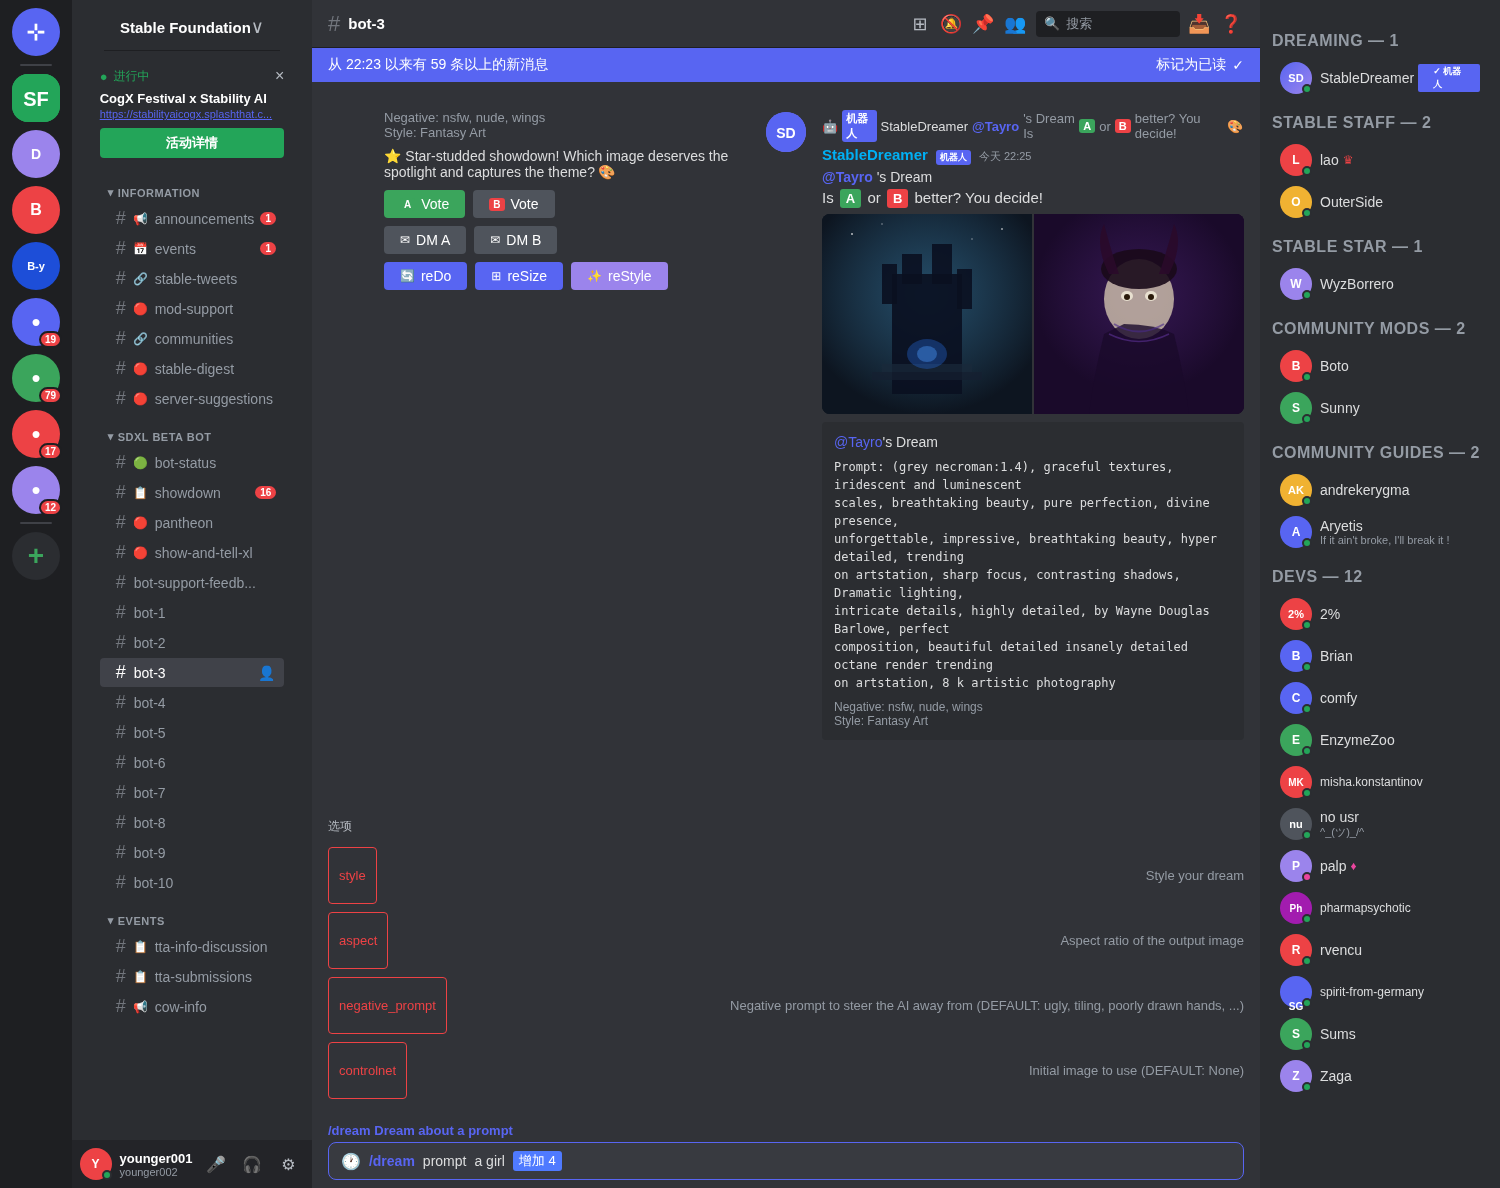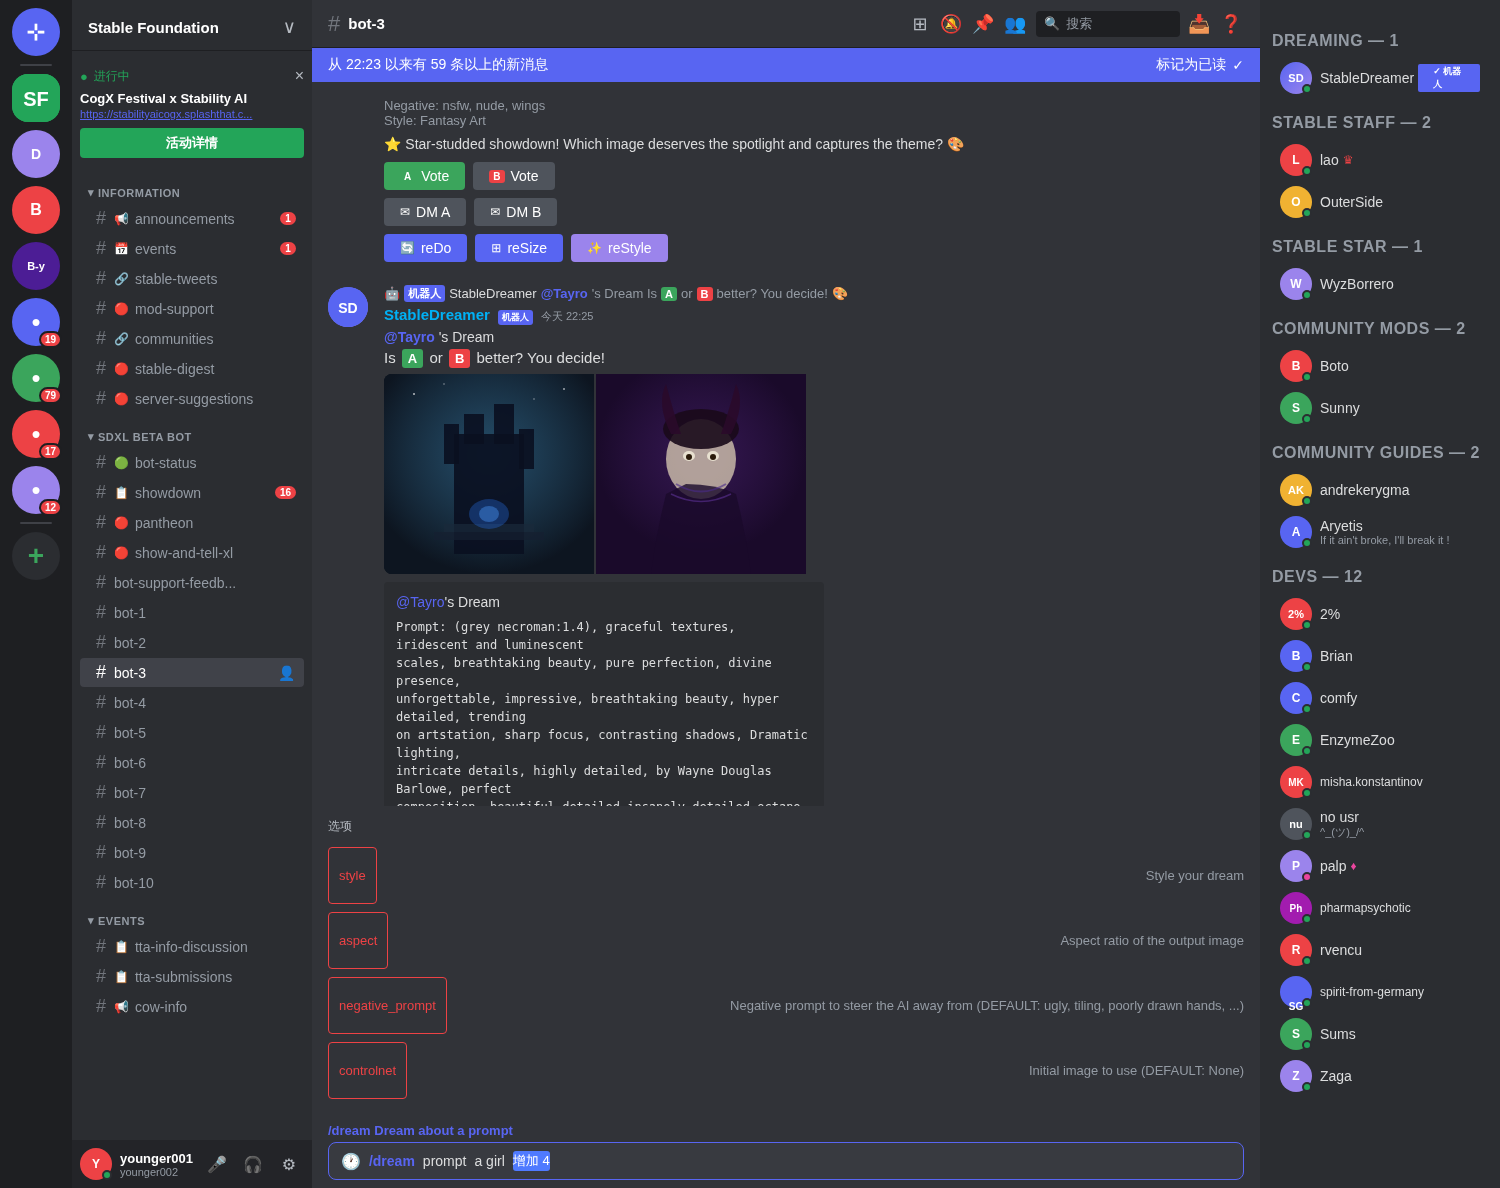--- a/index.html
+++ b/index.html
@@ -52,20 +52,21 @@
     }
 
     
     .channel-sidebar {
       width: 240px;
       background: #2b2d31;
       display: flex;
       flex-direction: column;
       flex-shrink: 0;
       overflow: hidden;
+      align-items: center;
     }
     .sidebar-header {
       padding: 16px 16px 12px;
       border-bottom: 1px solid #1e1f22;
       display: flex;
       justify-content: space-between;
       align-items: center;
     }
     .sidebar-server-name {
       font-weight: 700;
@@ -210,23 +211,23 @@
       align-items: center;
       justify-content: space-between;
       font-size: 14px;
       color: white;
     }
 
     
     .messages-area {
       flex: 1;
       overflow-y: auto;
-      padding: 12px 16px 0;
-      display: flex;
-      flex-direction: column;
+      padding: 24px 16px 0;
+      display: flex;
+      flex-direction: row;
       gap: 15px;
     }
     .messages-area::-webkit-scrollbar { width: 6px; }
     .messages-area::-webkit-scrollbar-track { background: transparent; }
     .messages-area::-webkit-scrollbar-thumb { background: #1a1b1e; border-radius: 3px; }
 
     .message-group {
       display: flex;
       gap: 16px;
       padding: 4px 0;
@@ -325,21 +326,21 @@
       padding: 8px 12px;
       border: 1px solid #5865f2;
     }
     .cmd-icon { color: #949ba4; font-size: 16px; }
     .cmd-text { color: #5865f2; font-weight: 600; font-size: 14px; }
     .cmd-param { color: #dcddde; font-size: 14px; }
     .cmd-value { color: #dcddde; font-size: 14px; }
     .cmd-highlight {
       background: #4f7aff;
       color: white;
-      padding: 1px 0;
+      padding: 1px 6px;
       border-radius: 3px;
       font-size: 13px;
     }
 
     
     .right-panel {
       width: 240px;
       background: #2b2d31;
       padding: 16px 12px;
       overflow-y: auto;
@@ -481,21 +482,21 @@
       <text x="24" y="32" text-anchor="middle" fill="white" font-size="20" font-weight="bold">SF</text>
     </svg>
   </div>
 
   <div class="server-icon" style="background:#9b84ec; position:relative; width:48px; height:48px;">
     <span style="color:white; font-weight:bold; font-size:14px;">D</span>
   </div>
   <div class="server-icon" style="background:#ed4245; position:relative; width:48px; height:48px;">
     <span style="color:white; font-weight:bold;">B</span>
   </div>
-  <div class="server-icon" style="background:#4c1d95; position:relative; width:48px; height:48px;">
+  <div class="server-icon" style="background:#1d4ed8; position:relative; width:48px; height:48px;">
     <span style="color:white; font-weight:bold; font-size:11px;">B-y</span>
   </div>
   <div class="server-icon" style="background:#5865f2; position:relative; width:48px; height:48px;">
     <span style="color:white; font-weight:bold;">●</span>
     <span class="badge">19</span>
   </div>
   <div class="server-icon" style="background:#3ba55c; position:relative; width:48px; height:48px;">
     <span style="color:white; font-weight:bold;">●</span>
     <span class="badge">79</span>
   </div>

